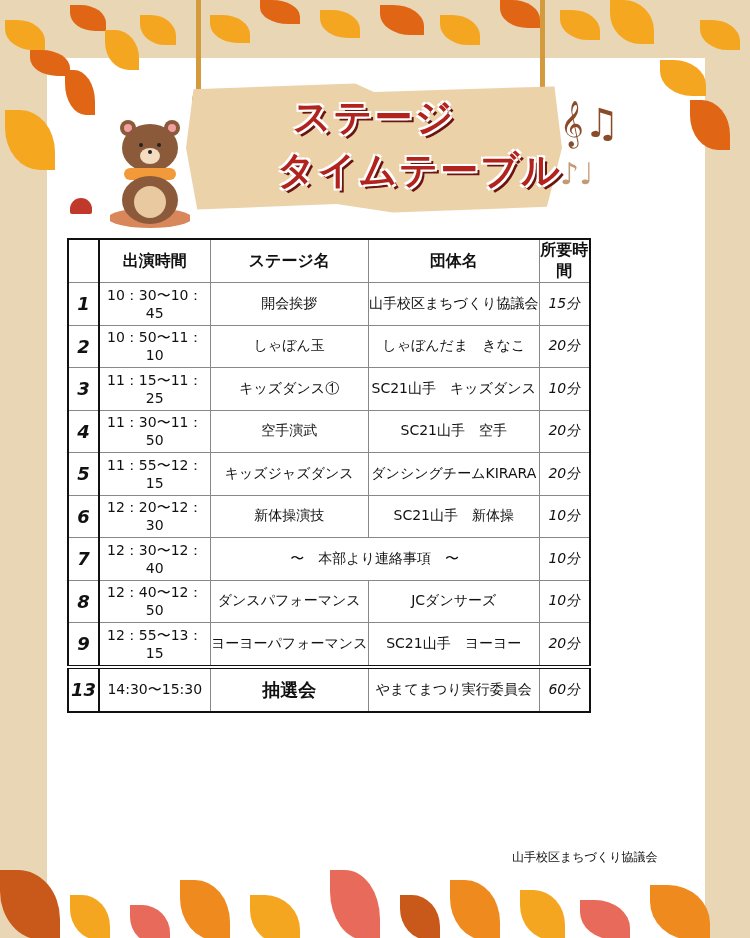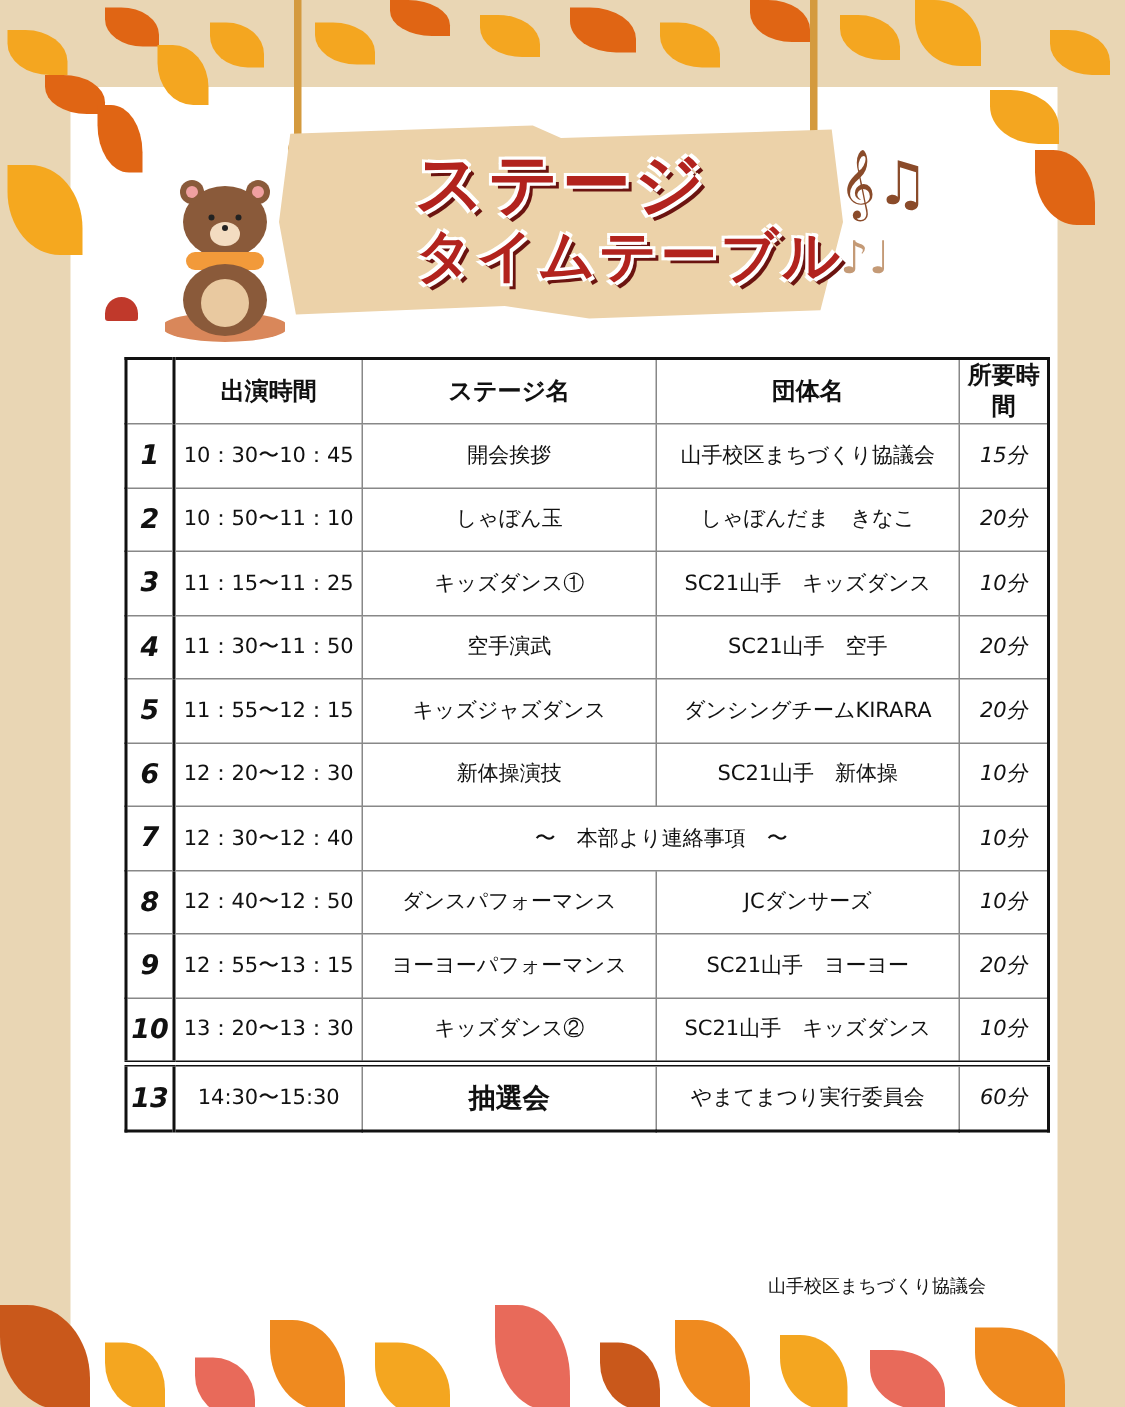--- a/index.html
+++ b/index.html
@@ -3,25 +3,25 @@
 <meta charset="utf-8">
 <style>
   html,body{margin:0;padding:0;}
   body{width:750px;height:938px;overflow:hidden;background:#e9d6b4;font-family:"DejaVu Sans",sans-serif;position:relative;}
   .paper{position:absolute;left:47px;top:58px;width:658px;height:880px;background:#ffffff;}
   .leaf{position:absolute;border-radius:0 70% 0 70%;}
   .sign{position:absolute;left:186px;top:78px;width:376px;height:140px;background:#ecd2a9;clip-path:polygon(2% 8%,45% 4%,50% 10%,98% 6%,100% 50%,96% 92%,55% 96%,40% 90%,3% 94%,0% 50%);}
   .sign-rope{position:absolute;top:0;width:5px;height:96px;background:#d49a3e;}
   .sign-knob{position:absolute;top:92px;width:14px;height:14px;border-radius:50%;background:#d49a3e;}
   .title{position:absolute;left:186px;width:376px;text-align:center;font-weight:bold;color:#b2231e;letter-spacing:2px;text-shadow:2px 2px 0 #fff,-2px -2px 0 #fff,2px -2px 0 #fff,-2px 2px 0 #fff,4px 4px 0 #6b1410;}
-  .t1{top:92px;font-size:46px;text-align:center;}
+  .t1{top:92px;font-size:38px;text-align:center;}
   .t2{top:145px;font-size:38px;text-align:right;}
   .bear{position:absolute;left:110px;top:118px;width:80px;height:110px;}
   .notes{position:absolute;left:560px;top:100px;font-size:40px;color:#8a4b2a;}
-  table{position:absolute;left:83px;top:238px;width:617px;border-collapse:collapse;background:#fff;}
+  table{position:absolute;left:67px;top:238px;width:524px;border-collapse:collapse;background:#fff;}
   td,th{border:1px solid #888;height:41.5px;font-size:14px;text-align:center;color:#111;padding:0;}
   table{border:2px solid #111;}
   th{font-size:16px;font-weight:bold;}
   th.dur{font-size:16px;}
   td.no{width:30px;font-weight:bold;font-size:18px;font-style:italic;border-right:2px solid #111;}
   th.noh{border-right:2px solid #111;}
   td.time{width:125px;}
   td.stage{width:196px;font-family:Liberation Serif, serif;}
   td.group{width:203px;}
   td.min{width:58px;font-style:italic;}
@@ -148,27 +148,20 @@
         <td class="group">JCダンサーズ</td>
         <td class="min">10分</td>
       </tr>
   <tr>
         <td class="no">9</td>
         <td class="time">12：55〜13：15</td>
         <td class="stage">ヨーヨーパフォーマンス</td>
         <td class="group">SC21山手　ヨーヨー</td>
         <td class="min">20分</td>
       </tr>
-  <tr>
-        <td class="no">10</td>
-        <td class="time">13：20〜13：30</td>
-        <td class="stage">キッズダンス②</td>
-        <td class="group">SC21山手　キッズダンス</td>
-        <td class="min">10分</td>
-      </tr>
   <tr class="last">
         <td class="no">13</td>
         <td class="time">14:30〜15:30</td>
         <td class="stage big">抽選会</td>
         <td class="group">やまてまつり実行委員会</td>
         <td class="min">60分</td>
       </tr>
 </tbody>
   </table>
 

